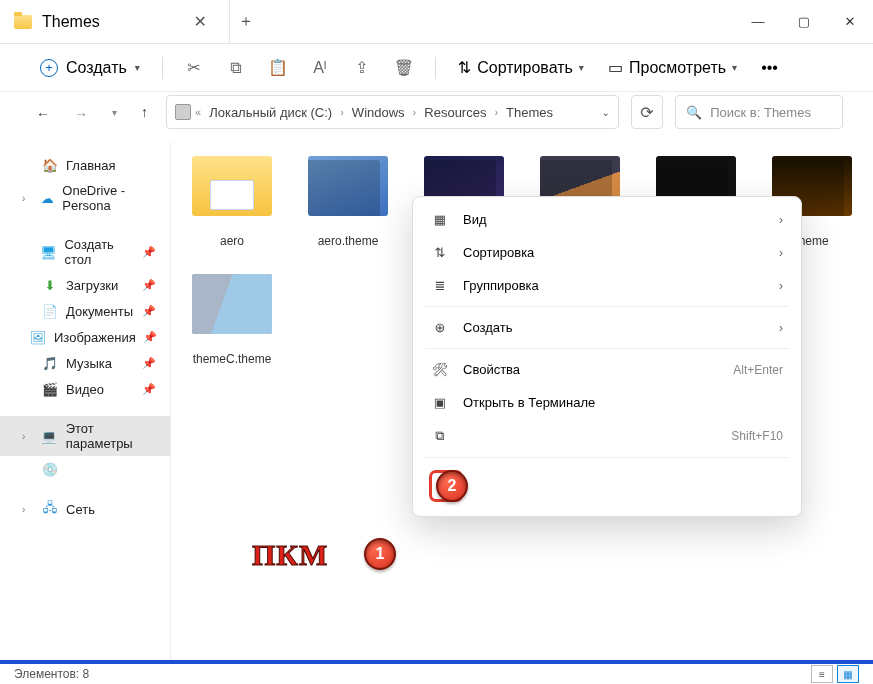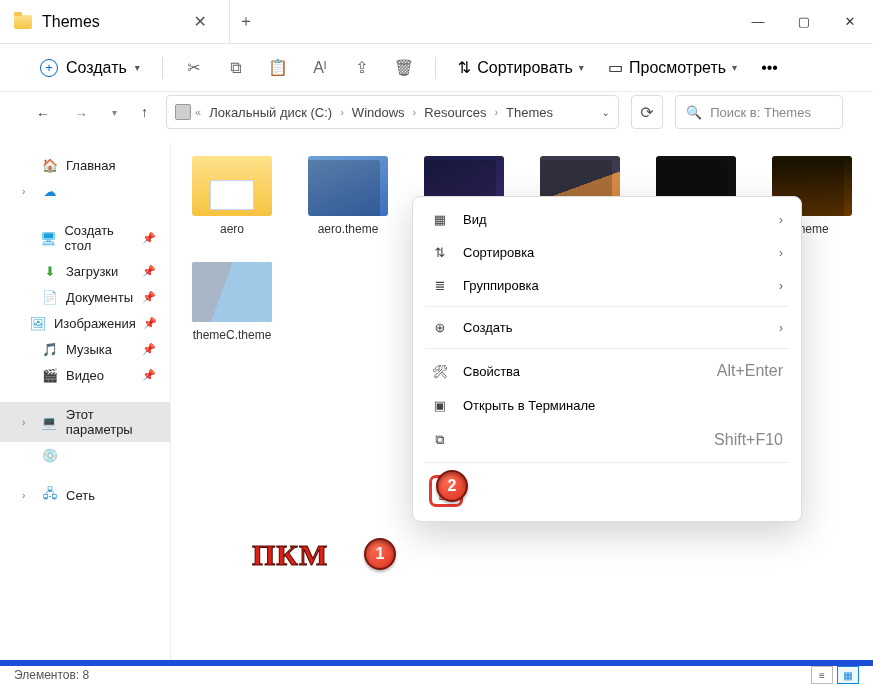--- a/index.html
+++ b/index.html
@@ -30,46 +30,46 @@
   .main { display:flex; height:calc(684px - 44px - 48px - 50px - 24px); }
   .side { width:182px; border-right:1px solid #eee; padding:10px 0; font-size:13px; overflow:hidden; }
   .side-item { display:flex; align-items:center; gap:8px; padding:5px 8px 5px 22px; color:#222; }
   .side-item.sel { background:#e6e6e6; }
   .side-item .exp { width:12px; font-size:10px; color:#777; }
   .pin { color:#555; font-size:11px; margin-left:auto; margin-right:6px; }
   .sic { width:16px; height:16px; display:inline-flex; align-items:center; justify-content:center; font-size:13px; }
   .side-gap { height:14px; }
   .content { flex:1; position:relative; padding: 14px 6px; }
   .grid { display:grid; grid-template-columns: repeat(6, 110px); gap: 26px 6px; }
-  .tile { width:110px; display:flex; flex-direction:column; align-items:center; gap:6px; font-size:12px; color:#333; }
+  .tile { width:110px; display:flex; flex-direction:column; align-items:center; gap:18px; font-size:12px; color:#333; }
   .thumb { width:80px; height:60px; background:#777; border-radius:3px; position:relative; overflow:hidden; }
   .thumb.folder { background:linear-gradient(#ffe28a,#f6c340); }
   .thumb.blue { background:linear-gradient(160deg,#6fa0d5,#3c6fbf); }
   .thumb.dark { background:linear-gradient(160deg,#1a1d4a,#3a2a6a); }
   .thumb.sun { background:linear-gradient(160deg,#3b3b4d 50%,#d58a45 50%); }
   .thumb.glow { background:#111; }
   .thumb.fire { background:linear-gradient(#1a1200,#6a3a00); }
   .thumb.sky { position:relative; }
   .thumb.sky::after{content:"";position:absolute;inset:0;background:linear-gradient(110deg,#a8b6c7 40%,#9fc9e6 40%);}
   .thumb .doc{position:absolute;bottom:6px;left:18px;width:44px;height:30px;background:#fff;border:1px solid #c8d4ec;border-radius:2px;}
   .thumb.stack::before{content:"";position:absolute;left:-8px;top:4px;width:80px;height:60px;background:rgba(0,0,0,.2);border-radius:3px;}
   .label { text-align:center; width:100%; overflow:hidden; text-overflow:ellipsis; white-space:nowrap; padding:0 4px; }
   .ctx { position:absolute; left:412px; top:196px; width:390px; background:#fff; border:1px solid #ddd; border-radius:8px; box-shadow:0 12px 36px rgba(0,0,0,.18); padding:6px; font-size:13px; }
   .ctx-row { display:flex; align-items:center; gap:14px; padding:9px 12px; border-radius:4px; }
   .ctx-row .ic { width:18px; text-align:center; color:#444; }
   .ctx-row .arr { margin-left:auto; color:#666; font-size:12px; }
-  .ctx-row .kb { margin-left:auto; color:#888; font-size:16px; }
+  .ctx-row .kb { margin-left:auto; color:#888; font-size:12px; }
   .ctx-sep { height:1px; background:#eee; margin:4px 6px; }
   .ctx-btnrow { padding:8px 10px; }
   .paste-btn { width:34px;height:32px;border:3px solid #e33b2e;border-radius:7px;display:flex;align-items:center;justify-content:center;color:#2a6fd6;font-size:16px; }
   .call { position:absolute; width:32px;height:32px;border-radius:50%;background:radial-gradient(circle at 35% 30%,#ff6a50,#d32);border:2px solid #7a1409;display:flex;align-items:center;justify-content:center;color:#fff;font-weight:700;font-size:16px;box-shadow:0 2px 4px rgba(0,0,0,.4) inset,0 2px 3px rgba(0,0,0,.3); }
   .call.c2 { left:436px; top:470px; }
   .call.c1 { left:364px; top:538px; }
   .pkm { position:absolute; left:252px; top:538px; font-family:"Times New Roman",serif; font-size:30px; font-weight:800; color:#da2017; -webkit-text-stroke:1px #4a0d07; letter-spacing:1px; }
-  .status { position:absolute; bottom:0; left:0; right:0; height:24px; border-top:6px solid #1d4ed8; display:flex; align-items:center; padding:0 14px; font-size:12px; color:#555; }
+  .status { position:absolute; bottom:0; left:0; right:0; height:24px; border-top:4px solid #1d4ed8; display:flex; align-items:center; padding:0 14px; font-size:12px; color:#555; }
   .status .sp { flex:1; }
   .vbtn { width:22px;height:18px;border:1px solid #bbb;margin-left:4px;display:flex;align-items:center;justify-content:center;font-size:10px;color:#555; }
   .vbtn.active { border-color:#1686d8; color:#1686d8; background:#eef6fd; }
 </style>
 </head>
 <body>
 
 <div class="titlebar">
   <div class="tab">
     <span class="folder-icon"></span>
@@ -140,20 +140,21 @@
 
   <div class="side">
     <div class="side-item">
         <span class="exp"></span>
         <span class="sic">🏠</span>
         <span>Главная</span>
       </div>
     <div class="side-item">
         <span class="exp">›</span>
         <span class="sic" style="color:#1a8ad6">☁</span>
+        <span>OneDrive - Persona</span>
       </div>
     <div class="side-gap"></div>
     <div class="side-item">
         <span class="exp"></span>
         <span class="sic" style="color:#1aa0e0">🖥</span>
         <span>Создать стол</span>
         <span class="pin">📌</span>
       </div>
     <div class="side-item">
         <span class="exp"></span>

